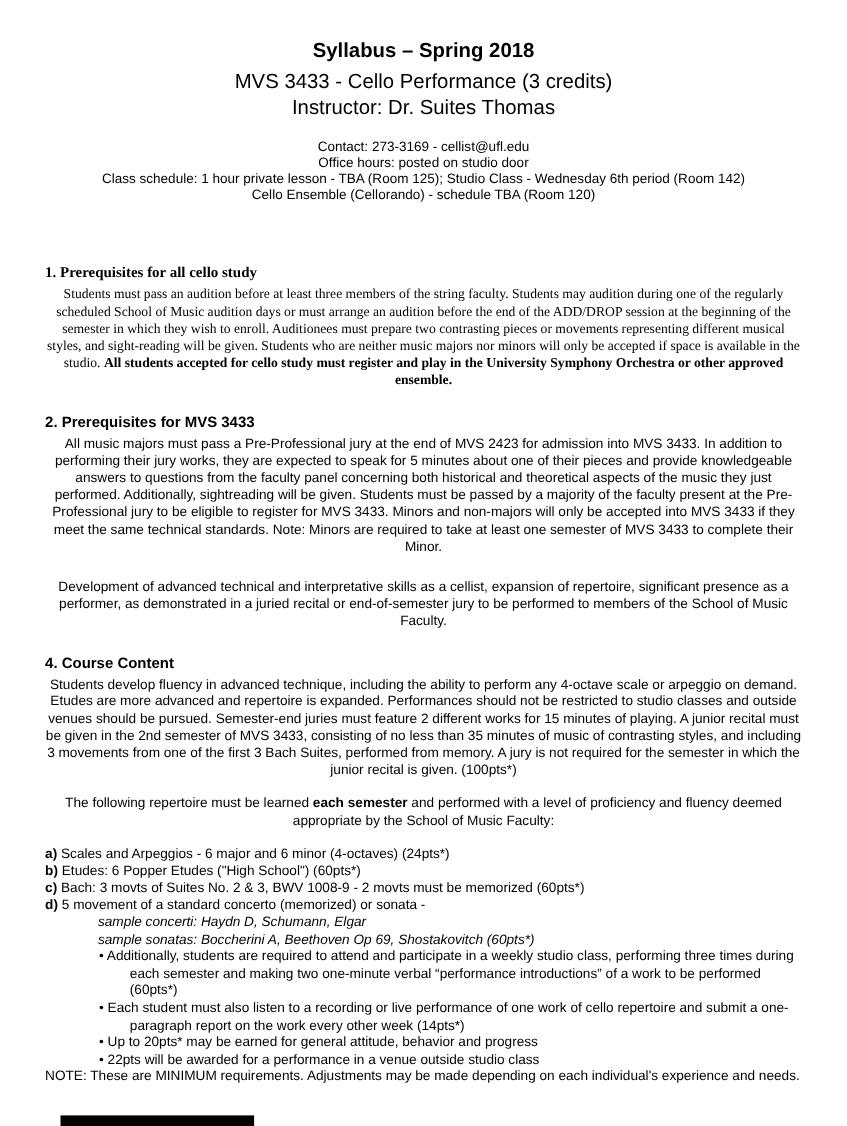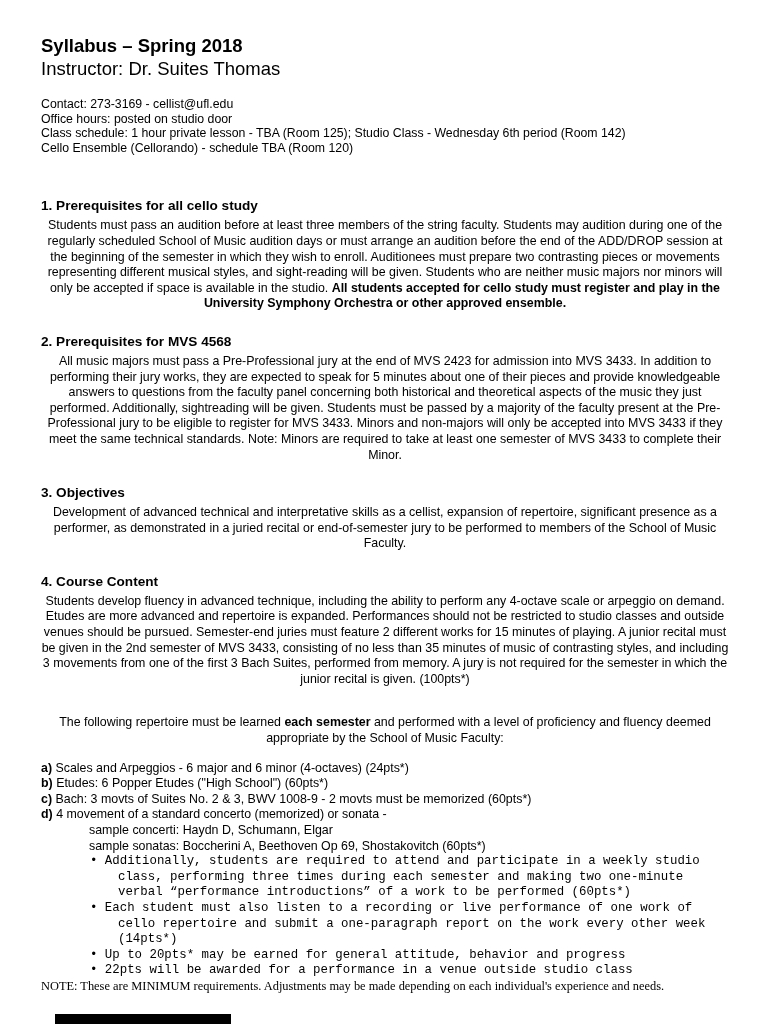--- a/index.html
+++ b/index.html
@@ -7,89 +7,89 @@
   body {
     width: 770px;
     height: 1024px;
     position: relative;
     overflow: hidden;
     font-family: "Liberation Sans", "DejaVu Sans", sans-serif;
     color: #000000;
   }
   .page { padding: 34px 41px 0 41px; }
 
-  .doc-header { }
+  .doc-header { text-align: center; }
   .title { font-size: 18.5px; font-weight: bold; line-height: 23px; }
   .course { font-size: 18.5px; font-weight: normal; line-height: 24px; margin-top: 5px; }
   .instructor { font-size: 18.5px; font-weight: normal; line-height: 24px; }
   .meta { font-size: 12.3px; line-height: 14.6px; }
   .meta-first { margin-top: 16px; }
 
   .sec { margin-top: 21px; }
-  .sec-first { margin-top: 42px; }
+  .sec-first { margin-top: 55px; font-family: Liberation Serif, serif; }
   .sec-heading { font-size: 13.6px; font-weight: bold; line-height: 18px; margin-bottom: 3px; }
   .body { font-size: 12.4px; line-height: 15.6px; text-align: center; }
 
-  .para-gap { margin-top: 28px; }
+  .para-gap { margin-top: 15px; }
   .req-list { margin-top: 14px; }
   .req { font-size: 12.4px; line-height: 15.6px; }
   .req-label { font-weight: bold; }
-  .sample { font-size: 12.4px; line-height: 15.6px; padding-left: 48px; }
-  .bullet { font-size: 12.4px; line-height: 15.6px; padding-left: 77px; text-indent: -28px; font-family: Liberation Mono, monospace; }
-  .note { font-size: 12.4px; line-height: 15.6px; font-family: Liberation Serif, serif; }
+  .sample { font-size: 12.4px; line-height: 15.6px; padding-left: 48px; font-style: italic; }
+  .bullet { font-size: 12.4px; line-height: 15.6px; padding-left: 77px; text-indent: -28px; }
+  .note { font-size: 12.4px; line-height: 15.6px; }
 
   .page-break-artifact {
     position: absolute;
     left: 55px;
     top: 1014px;
     width: 176px;
     height: 10px;
     background: #000000;
   }
 </style>
 </head>
 <body>
 
 <div class="page">
 
   <header class="doc-header">
     <h1 class="title">Syllabus – Spring 2018</h1>
+    <div class="course">MVS 3433 - Cello Performance (3 credits)</div>
     <div class="instructor">Instructor: Dr. Suites Thomas</div>
     <div class="meta meta-first">Contact: 273-3169 - cellist@ufl.edu</div>
     <div class="meta">Office hours: posted on studio door</div>
     <div class="meta">Class schedule: 1 hour private lesson - TBA (Room 125); Studio Class - Wednesday 6th period (Room 142)</div>
     <div class="meta">Cello Ensemble (Cellorando) - schedule TBA (Room 120)</div>
   </header>
 
   <section class="sec sec-first">
     <h2 class="sec-heading">1. Prerequisites for all cello study</h2>
     <p class="body"><span>Students must pass an audition before at least three members of the string faculty. Students may audition during one of the regularly scheduled School of Music audition days or must arrange an audition before the end of the ADD/DROP session at the beginning of the semester in which they wish to enroll. Auditionees must prepare two contrasting pieces or movements representing different musical styles, and sight-reading will be given. Students who are neither music majors nor minors will only be accepted if space is available in the studio. </span><strong>All students accepted for cello study must register and play in the University Symphony Orchestra or other approved ensemble.</strong></p>
   </section>
 
   <section class="sec">
-    <h2 class="sec-heading">2. Prerequisites for MVS 4568</h2>
+    <h2 class="sec-heading">2. Prerequisites for MVS 3433</h2>
     <p class="body">All music majors must pass a Pre-Professional jury at the end of MVS 2423 for admission into MVS 3433. In addition to performing their jury works, they are expected to speak for 5 minutes about one of their pieces and provide knowledgeable answers to questions from the faculty panel concerning both historical and theoretical aspects of the music they just performed. Additionally, sightreading will be given. Students must be passed by a majority of the faculty present at the Pre-Professional jury to be eligible to register for MVS 3433. Minors and non-majors will only be accepted into MVS 3433 if they meet the same technical standards. Note: Minors are required to take at least one semester of MVS 3433 to complete their Minor.</p>
   </section>
 
   <section class="sec">
-    <h2 class="sec-heading">3. Objectives</h2>
     <p class="body">Development of advanced technical and interpretative skills as a cellist, expansion of repertoire, significant presence as a performer, as demonstrated in a juried recital or end-of-semester jury to be performed to members of the School of Music Faculty.</p>
   </section>
 
   <section class="sec">
     <h2 class="sec-heading">4. Course Content</h2>
     <p class="body">Students develop fluency in advanced technique, including the ability to perform any 4-octave scale or arpeggio on demand. Etudes are more advanced and repertoire is expanded. Performances should not be restricted to studio classes and outside venues should be pursued. Semester-end juries must feature 2 different works for 15 minutes of playing. A junior recital must be given in the 2nd semester of MVS 3433, consisting of no less than 35 minutes of music of contrasting styles, and including 3 movements from one of the first 3 Bach Suites, performed from memory. A jury is not required for the semester in which the junior recital is given. (100pts*)</p>
 
     <p class="body para-gap"><span>The following repertoire must be learned </span><strong>each semester</strong><span> and performed with a level of proficiency and fluency deemed appropriate by the School of Music Faculty:</span></p>
 
     <div class="req-list">
       <p class="req"><strong class="req-label">a)</strong><span> Scales and Arpeggios - 6 major and 6 minor (4-octaves) (24pts*)</span></p>
       <p class="req"><strong class="req-label">b)</strong><span> Etudes: 6 Popper Etudes ("High School") (60pts*)</span></p>
       <p class="req"><strong class="req-label">c)</strong><span> Bach: 3 movts of Suites No. 2 &amp; 3, BWV 1008-9 - 2 movts must be memorized (60pts*)</span></p>
-      <p class="req"><strong class="req-label">d)</strong><span> 4 movement of a standard concerto (memorized) or sonata -</span></p>
+      <p class="req"><strong class="req-label">d)</strong><span> 5 movement of a standard concerto (memorized) or sonata -</span></p>
 
       <p class="sample">sample concerti: Haydn D, Schumann, Elgar</p>
       <p class="sample">sample sonatas: Boccherini A, Beethoven Op 69, Shostakovitch (60pts*)</p>
 
       <p class="bullet">• Additionally, students are required to attend and participate in a weekly studio class, performing three times during each semester and making two one-minute verbal “performance introductions” of a work to be performed (60pts*)</p>
       <p class="bullet">• Each student must also listen to a recording or live performance of one work of cello repertoire and submit a one-paragraph report on the work every other week (14pts*)</p>
       <p class="bullet">• Up to 20pts* may be earned for general attitude, behavior and progress</p>
       <p class="bullet">• 22pts will be awarded for a performance in a venue outside studio class</p>
 
       <p class="note">NOTE: These are MINIMUM requirements. Adjustments may be made depending on each individual's experience and needs.</p>

